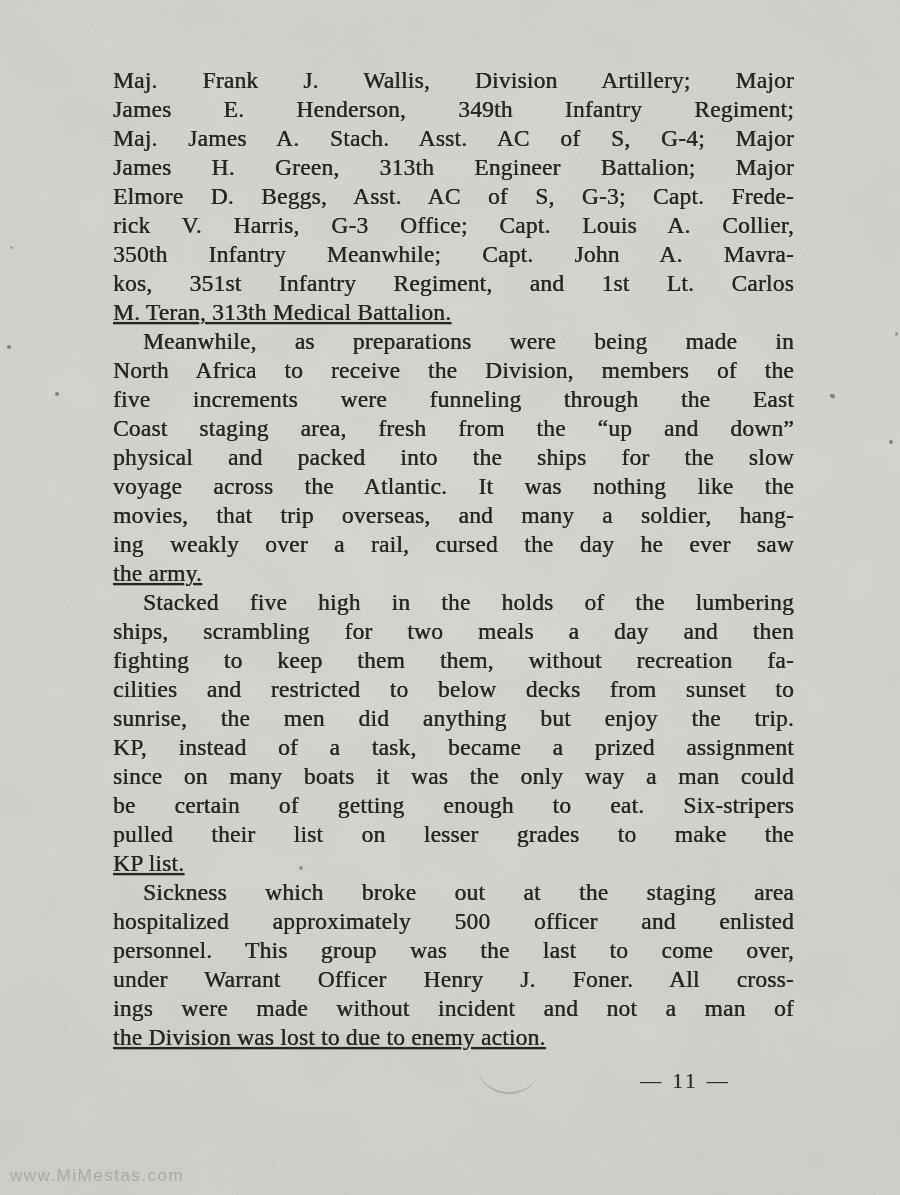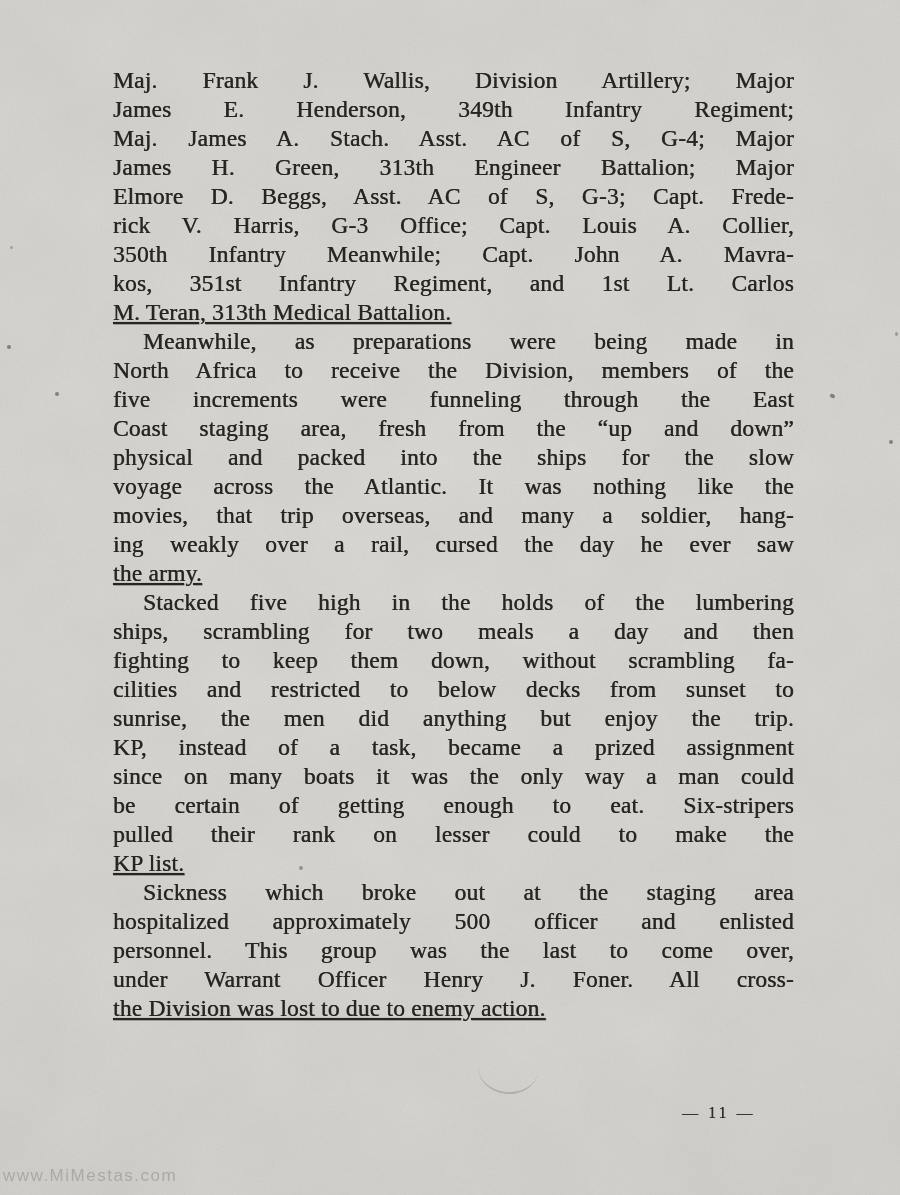--- a/index.html
+++ b/index.html
@@ -22,28 +22,27 @@
     height:29px;
     color:#282420;
     text-align:justify;
     text-align-last:justify;
     text-shadow:0.4px 0.4px 0.6px rgba(40,36,32,0.75), -0.2px -0.2px 0.5px rgba(40,36,32,0.3);
     letter-spacing:0.2px;
   }
   .line.indent{text-indent:30px;}
   .line.last{text-align-last:left;text-decoration:underline;}
   .pagenum{
-    position:absolute;left:682px;top:1069px;
-    font-size:16px;line-height:24px;color:#2c2824;
+    position:absolute;left:640px;top:1069px;
+    font-size:21px;line-height:24px;color:#2c2824;
     letter-spacing:3px;
     text-shadow:0.4px 0.4px 0.6px rgba(40,36,32,0.6);
-    margin-top:32px;
   }
   .watermark{
-    position:absolute;left:3px;top:1166px;
+    position:absolute;left:10px;top:1166px;
     font-family:"Liberation Sans","DejaVu Sans",sans-serif;
     font-size:17px;color:rgba(150,150,147,0.65);
     letter-spacing:1.5px;
   }
   .speck{position:absolute;background:rgba(66,62,56,0.55);border-radius:50%;}
   .speck.s1{left:7px;top:345px;width:4px;height:4px;}
   .speck.s2{left:55px;top:392px;width:4px;height:4px;}
   .speck.s3{left:10px;top:246px;width:3px;height:3px;opacity:.6;}
   .speck.s4{left:830px;top:394px;width:5px;height:4px;border-radius:40%;transform:rotate(25deg);}
   .speck.s5{left:889px;top:440px;width:4px;height:4px;}
@@ -93,34 +92,35 @@
         <div class="line">Coast staging area, fresh from the “up and down”</div>
         <div class="line">physical and packed into the ships for the slow</div>
         <div class="line">voyage across the Atlantic. It was nothing like the</div>
         <div class="line">movies, that trip overseas, and many a soldier, hang-</div>
         <div class="line">ing weakly over a rail, cursed the day he ever saw</div>
         <div class="line last">the army.</div>
       </div>
       <div class="para">
         <div class="line indent">Stacked five high in the holds of the lumbering</div>
         <div class="line">ships, scrambling for two meals a day and then</div>
-        <div class="line">fighting to keep them down, without scrambling fa-</div>
+        <div class="line">fighting to keep them them, without recreation fa-</div>
         <div class="line">cilities and restricted to below decks from sunset to</div>
         <div class="line">sunrise, the men did anything but enjoy the trip.</div>
         <div class="line">KP, instead of a task, became a prized assignment</div>
         <div class="line">since on many boats it was the only way a man could</div>
         <div class="line">be certain of getting enough to eat. Six-stripers</div>
-        <div class="line">pulled their rank on lesser could to make the</div>
+        <div class="line">pulled their list on lesser grades to make the</div>
         <div class="line last">KP list.</div>
       </div>
       <div class="para">
         <div class="line indent">Sickness which broke out at the staging area</div>
         <div class="line">hospitalized approximately 500 officer and enlisted</div>
         <div class="line">personnel.  This group was the last to come over,</div>
         <div class="line">under Warrant Officer Henry J. Foner.  All cross-</div>
+        <div class="line">ings were made without incident and not a man of</div>
         <div class="line last">the Division was lost to due to enemy action.</div>
       </div>
     </div>
 
   <div class="pagenum">— 11 —</div>
 
   <div class="curvemark"></div>
 
   <div class="speck s1"></div>
   <div class="speck s2"></div>

